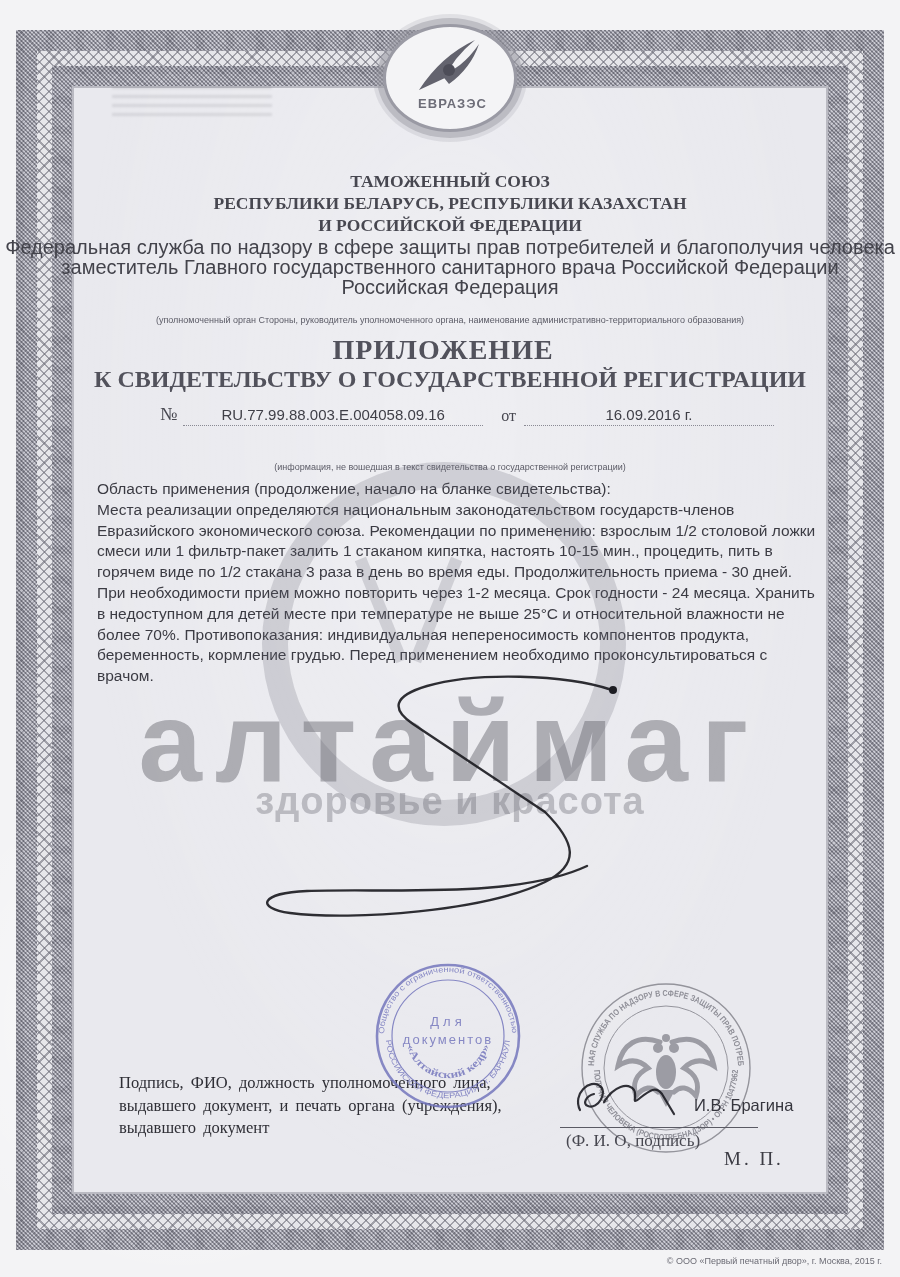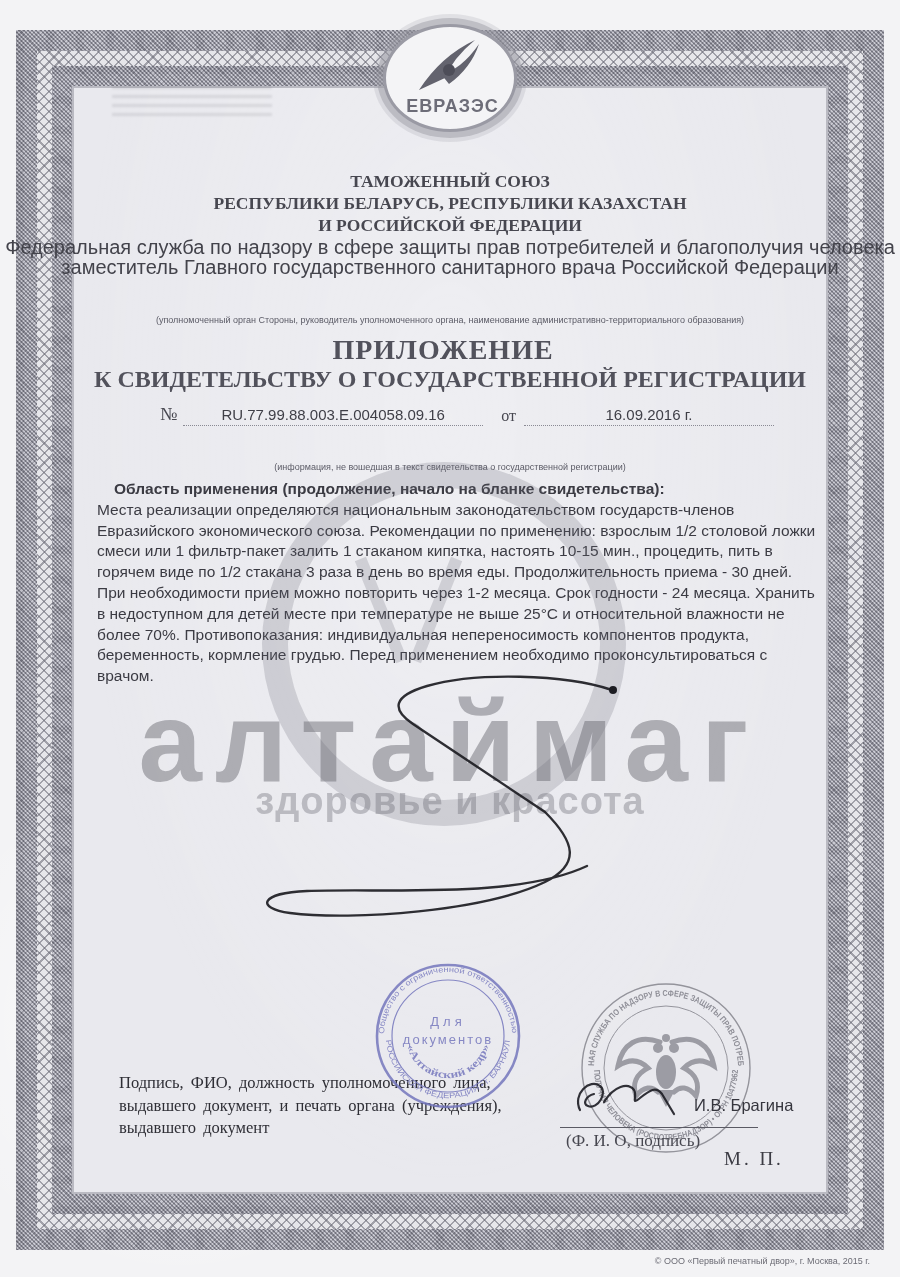--- a/index.html
+++ b/index.html
@@ -30,41 +30,41 @@
       #b4b4bd;}
   .paper{height:100%;box-sizing:border-box;border:2px solid rgba(140,140,150,.5);
     background:
       radial-gradient(ellipse at 50% 30%, rgba(255,255,255,.25), rgba(255,255,255,0) 70%),
       #e9e9ee;}
   
   .logo{position:absolute;left:383px;top:24px;width:134px;height:108px;z-index:4;text-align:center;}
   .logo .oval{position:absolute;inset:0;background:#f4f4f6;border-radius:50%;
     border:3px solid #9a9aa4;box-shadow:0 0 0 6px rgba(150,150,160,.45), 0 0 0 10px rgba(150,150,160,.2);}
   .logo svg{position:absolute;left:34px;top:14px;}
-  .logo .org{position:absolute;left:5px;right:0;top:72px;font-weight:bold;font-size:18px;
+  .logo .org{position:absolute;left:5px;right:0;top:72px;font-weight:bold;font-size:13px;
     letter-spacing:1px;color:#6d6d78;font-family:"Liberation Sans",sans-serif;}
   
   .content{position:absolute;inset:0;z-index:3;color:#3c3c44;}
   .caps{position:absolute;left:0;right:0;top:170px;text-align:center;
     font-family:"Liberation Serif",serif;font-weight:bold;font-size:17.5px;line-height:22px;color:#474750;}
   .agency{position:absolute;left:0;right:0;top:237px;text-align:center;font-size:20px;line-height:20px;color:#43434b;}
   .issuer-note{position:absolute;left:0;right:0;top:315px;text-align:center;font-size:9px;color:#5b5b66;}
   .title1{position:absolute;left:0;right:14px;top:334px;text-align:center;
     font-family:"Liberation Serif",serif;font-weight:bold;font-size:28px;letter-spacing:1px;color:#52525c;}
   .title2{position:absolute;left:0;right:0;top:366px;text-align:center;
     font-family:"Liberation Serif",serif;font-weight:bold;font-size:24px;color:#52525c;}
   .reg-row{position:absolute;left:160px;top:404px;width:620px;display:flex;align-items:flex-end;}
   .reg-label{font-family:"Liberation Serif",serif;font-size:18px;color:#474750;padding:0 6px 1px 0;}
   .reg-field{border-bottom:1.5px dotted #8a8a94;text-align:center;font-size:15px;color:#3f3f47;padding-bottom:2px;}
   .reg-num{width:300px;}
   .reg-from{padding:0 8px 1px 18px;font-size:16px;}
   .reg-date{width:250px;}
   .info-note{position:absolute;left:0;right:0;top:462px;text-align:center;font-size:9px;color:#5b5b66;}
   .body-block{position:absolute;left:97px;top:479px;width:720px;font-size:15.5px;line-height:20.8px;color:#3b3b43;}
-  .body-lead{font-weight:bold;margin-left:17px;}
+  .body-lead{font-weight:normal;}
   
   .wm-ring{position:absolute;left:262px;top:462px;width:312px;height:312px;border-radius:50%;
     border:26px solid rgba(100,100,112,.22);z-index:4;pointer-events:none;}
   .wm-chev1,.wm-chev2{position:absolute;width:12px;height:110px;background:rgba(100,100,112,.22);z-index:4;}
   .wm-chev1{left:375px;top:555px;transform:rotate(-22deg);}
   .wm-chev2{left:430px;top:555px;transform:rotate(22deg);}
   .wm-brand{position:absolute;left:0;right:0;top:676px;text-align:center;z-index:2;
     font-weight:bold;font-size:114px;letter-spacing:13px;color:rgba(122,122,130,.55);}
   .wm-tagline{position:absolute;left:0;right:0;top:780px;text-align:center;z-index:2;
     font-weight:bold;font-size:38px;letter-spacing:1px;color:rgba(138,138,146,.5);}
@@ -76,21 +76,21 @@
   .stamp-gray{position:absolute;left:578px;top:980px;z-index:5;opacity:.9;}
   .sig-small{position:absolute;left:570px;top:1068px;z-index:6;}
   .signer-name{position:absolute;left:694px;top:1096px;font-size:16.5px;color:#35353d;z-index:6;}
   .sig-line{position:absolute;left:560px;top:1127px;width:198px;border-top:1.2px solid #5a5a64;z-index:6;}
   .sig-caption{position:absolute;left:566px;top:1131px;font-family:Liberation Serif, serif;
     font-size:17px;color:#474750;z-index:6;}
   .left-note{position:absolute;left:95px;top:1072px;width:420px;z-index:4;
     font-family:"Liberation Serif",serif;font-size:16.5px;line-height:22.5px;word-spacing:3px;color:#2e2e35;margin-left:24px;}
   .seal-mark{position:absolute;left:724px;top:1148px;font-family:"Liberation Serif",serif;
     font-size:19px;letter-spacing:3px;color:#3c3c44;z-index:6;}
-  .printer{position:absolute;right:30px;top:1256px;font-size:9px;color:#6b6b74;z-index:3;}
+  .printer{position:absolute;right:18px;top:1256px;font-size:9px;color:#6b6b74;z-index:3;}
 </style>
 </head>
 <body>
 
 <div class="page">
 
   <div class="frame">
     <div class="band-dark">
       <div class="band-lattice">
         <div class="band-dark2">
@@ -117,20 +117,21 @@
   <div class="content">
 
     <div class="caps">
       <div>ТАМОЖЕННЫЙ СОЮЗ</div>
       <div>РЕСПУБЛИКИ БЕЛАРУСЬ, РЕСПУБЛИКИ КАЗАХСТАН</div>
       <div>И РОССИЙСКОЙ ФЕДЕРАЦИИ</div>
     </div>
     <div class="agency">
       <div>Федеральная служба по надзору в сфере защиты прав потребителей и благополучия человека</div>
       <div>заместитель Главного государственного санитарного врача Российской Федерации</div>
+      <div>Российская Федерация</div>
     </div>
     <div class="issuer-note">(уполномоченный орган Стороны, руководитель уполномоченного органа, наименование административно-территориального образования)</div>
 
     <div class="title1">ПРИЛОЖЕНИЕ</div>
     <div class="title2">К СВИДЕТЕЛЬСТВУ О ГОСУДАРСТВЕННОЙ РЕГИСТРАЦИИ</div>
 
     <div class="reg-row">
       <span class="reg-label">№</span>
       <span class="reg-field reg-num">RU.77.99.88.003.E.004058.09.16</span>
       <span class="reg-label reg-from">от</span>

